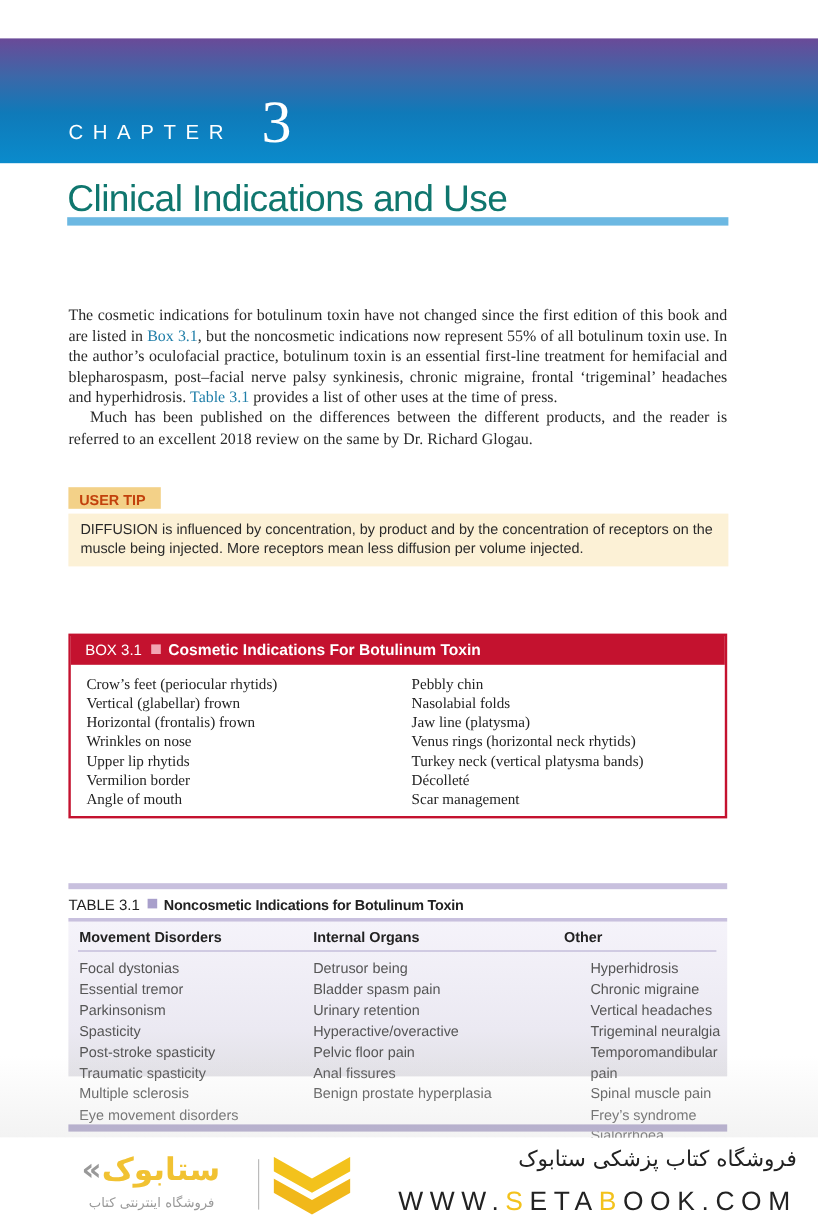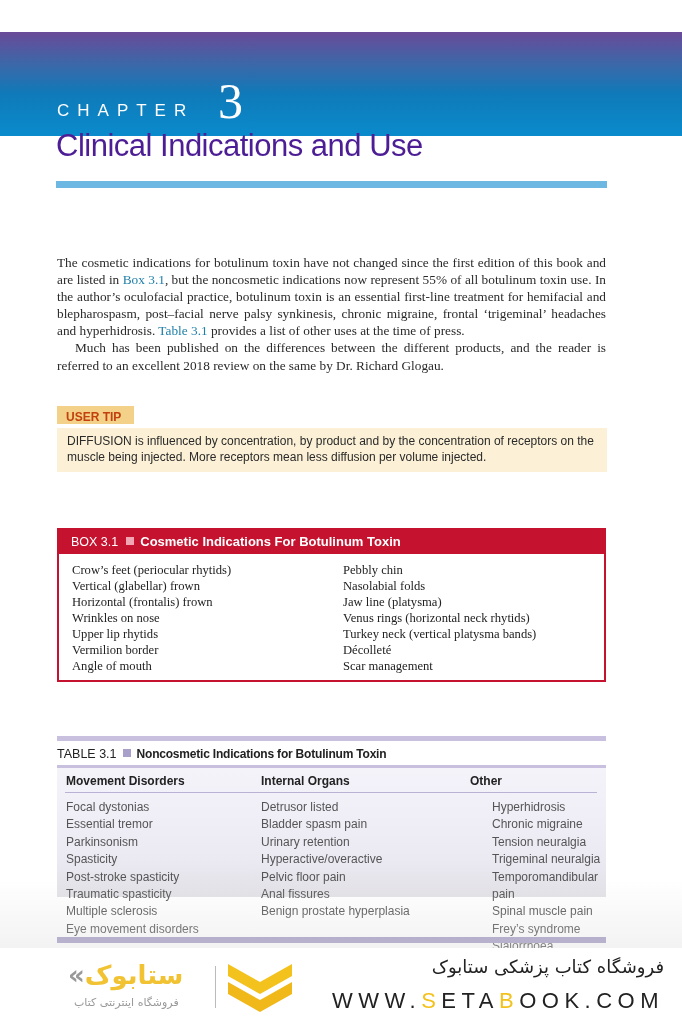--- a/index.html
+++ b/index.html
@@ -14,22 +14,22 @@
   .chapter-label {
     position: absolute; left: 57px; top: 69px;
     font-family: "Liberation Sans", sans-serif; font-size: 17px; letter-spacing: 8px;
     color: #fff; font-weight: normal;
   }
   .chapter-num {
     position: absolute; left: 218px; top: 44px;
     font-family: "Liberation Serif", serif; font-size: 50px; color: #fff; line-height: 1;
   }
   .page-title {
-    position: absolute; left: 56px; top: 128px;
-    font-family: "Liberation Sans", sans-serif; font-size: 31px; color: #4c1d95; font-weight: normal;
+    position: absolute; left: 56px; top: 148px;
+    font-family: "Liberation Sans", sans-serif; font-size: 31px; color: #0f766e; font-weight: normal;
     letter-spacing: -0.5px;
   }
   .title-rule {
     position: absolute; left: 56px; top: 181px; width: 551px; height: 7px; background: #6cb8e2;
   }
 
   .body-text {
     position: absolute; left: 57px; top: 254px; width: 549px;
     font-size: 13.3px; line-height: 17.1px; text-align: justify; color: #2a2a2a;
   }
@@ -173,32 +173,32 @@
     <div>Focal dystonias</div>
     <div>Essential tremor</div>
     <div>Parkinsonism</div>
     <div>Spasticity</div>
     <div>Post-stroke spasticity</div>
     <div>Traumatic spasticity</div>
     <div>Multiple sclerosis</div>
     <div>Eye movement disorders</div>
   </div>
   <div class="tbl-col" style="left:204px">
-    <div>Detrusor listed</div>
+    <div>Detrusor being</div>
     <div>Bladder spasm pain</div>
     <div>Urinary retention</div>
     <div>Hyperactive/overactive</div>
     <div>Pelvic floor pain</div>
     <div>Anal fissures</div>
     <div>Benign prostate hyperplasia</div>
   </div>
   <div class="tbl-col" style="left:435px">
     <div>Hyperhidrosis</div>
     <div>Chronic migraine</div>
-    <div>Tension neuralgia</div>
+    <div>Vertical headaches</div>
     <div>Trigeminal neuralgia</div>
     <div>Temporomandibular pain</div>
     <div>Spinal muscle pain</div>
     <div>Frey’s syndrome</div>
     <div>Sialorrhoea</div>
   </div>
 </div>
 <div class="tbl-bottombar"></div>
 <div class="fade"></div>
 

